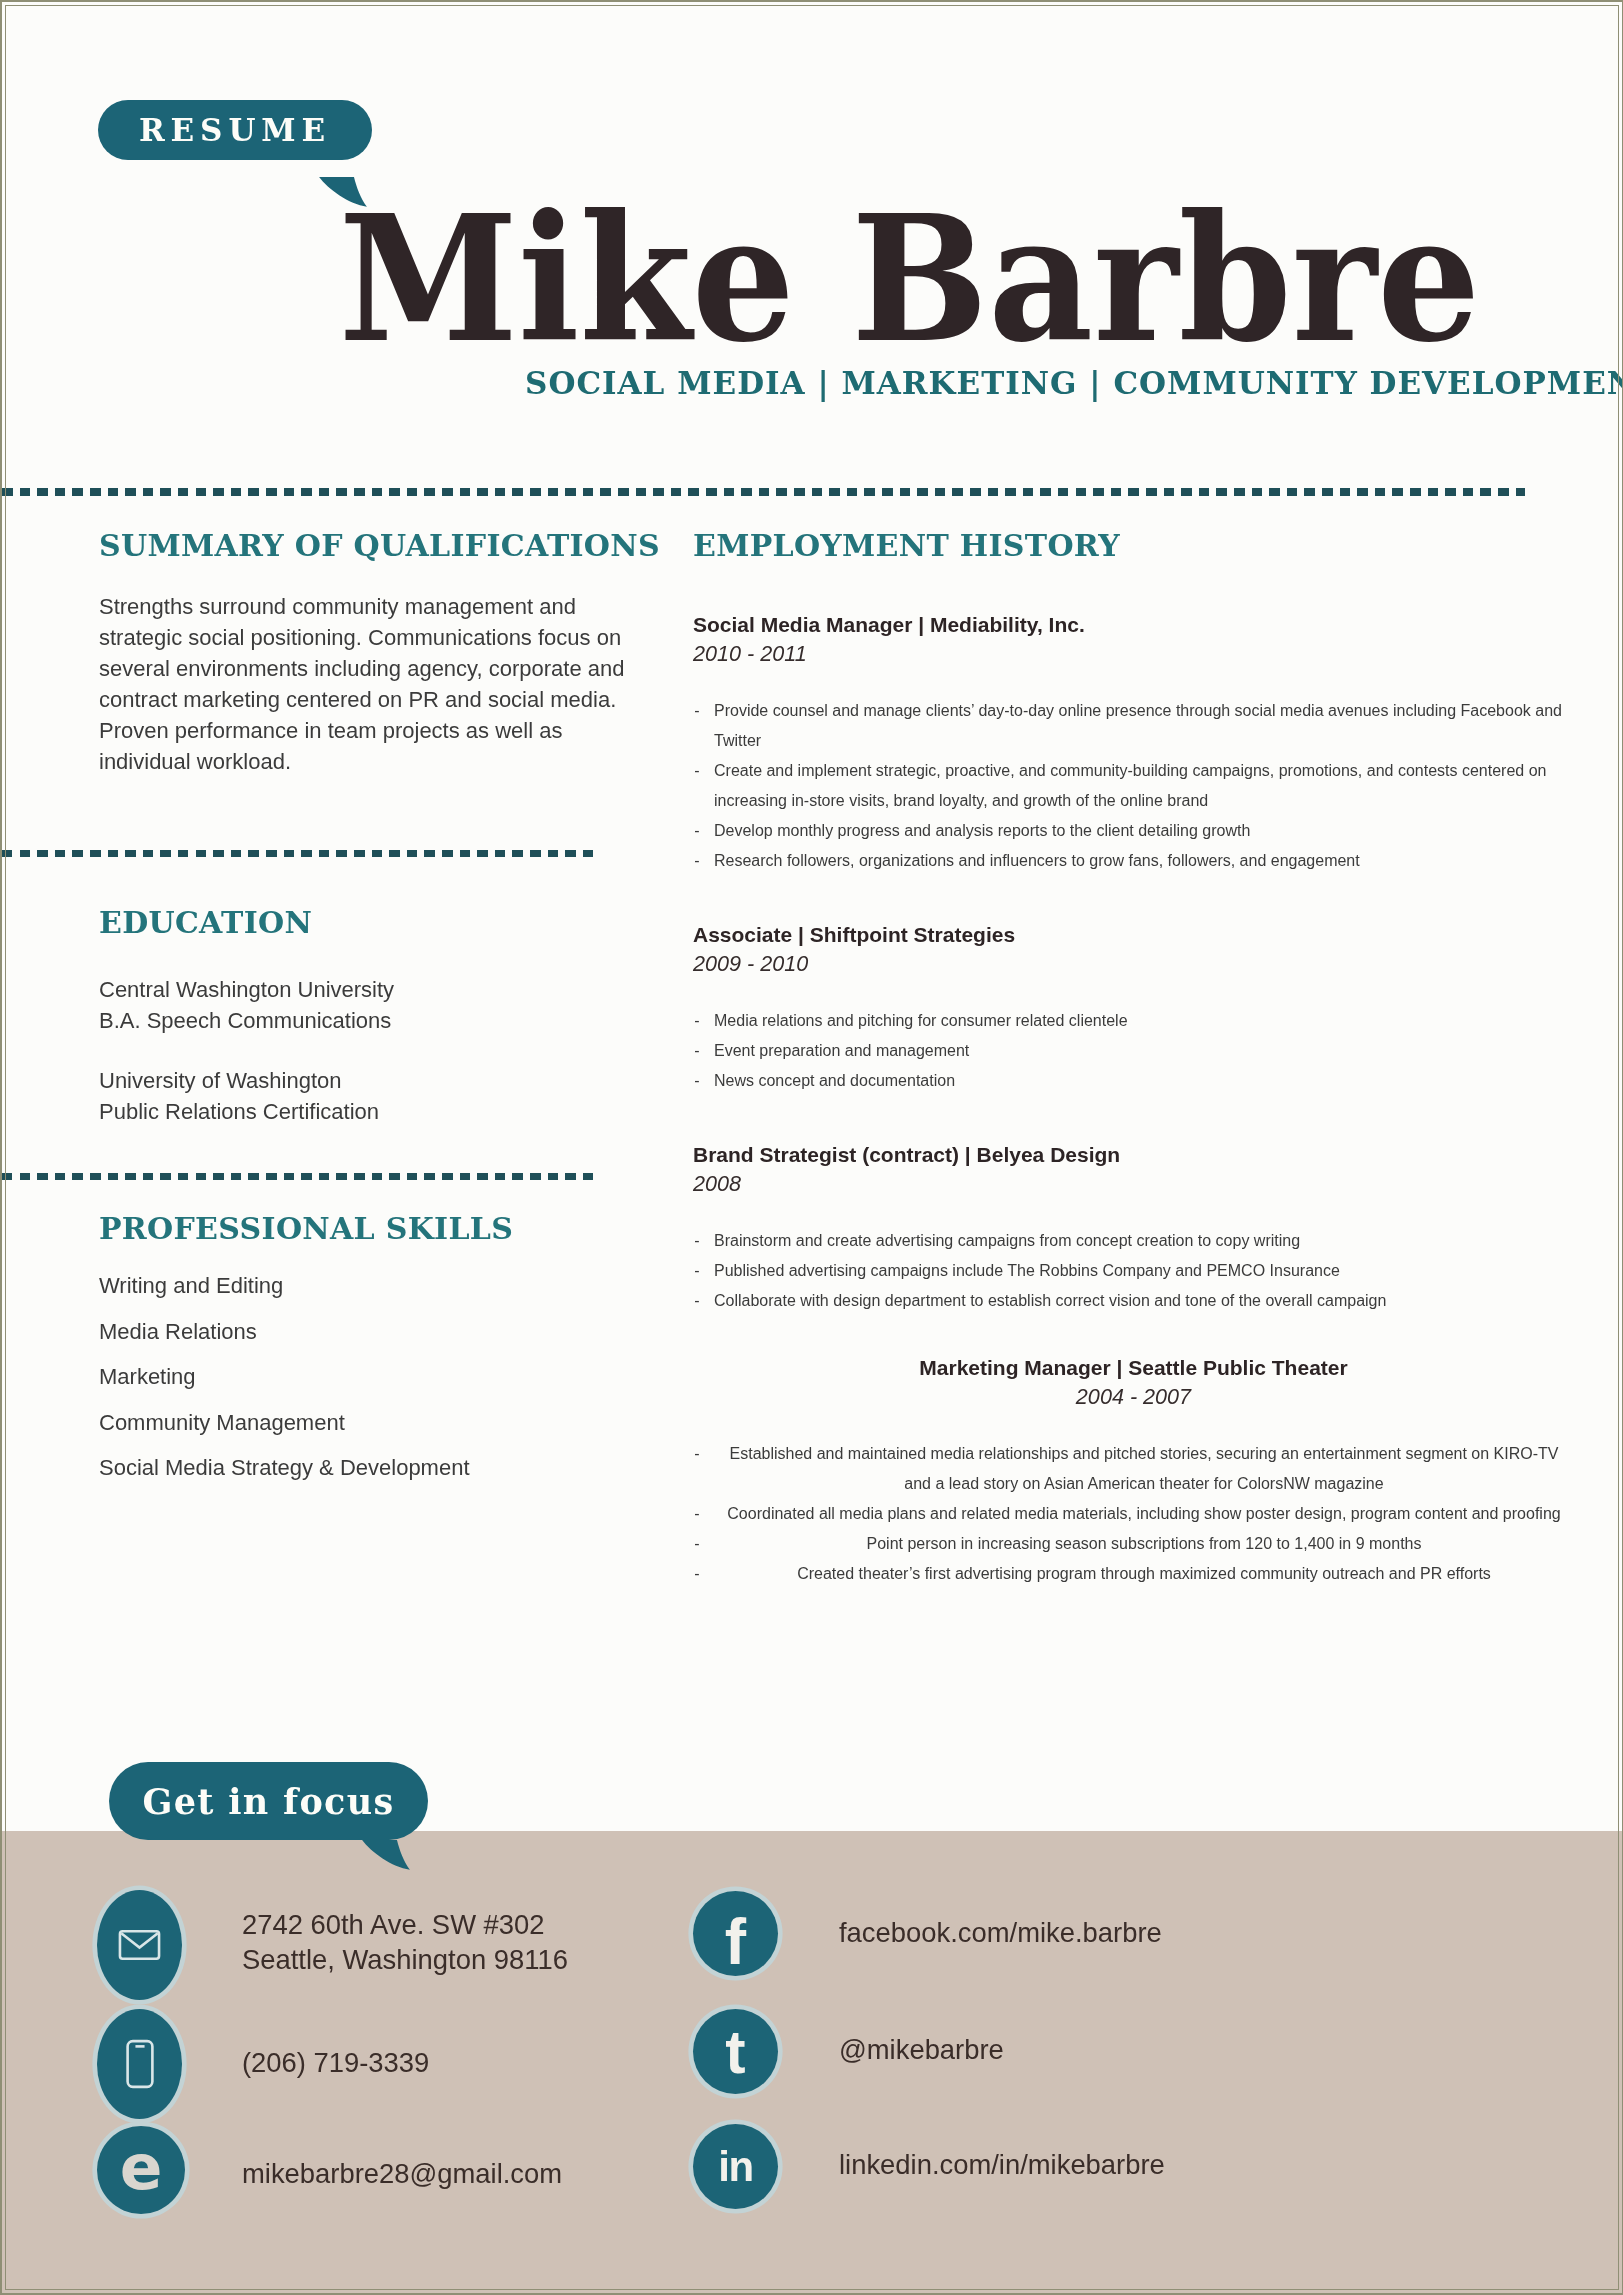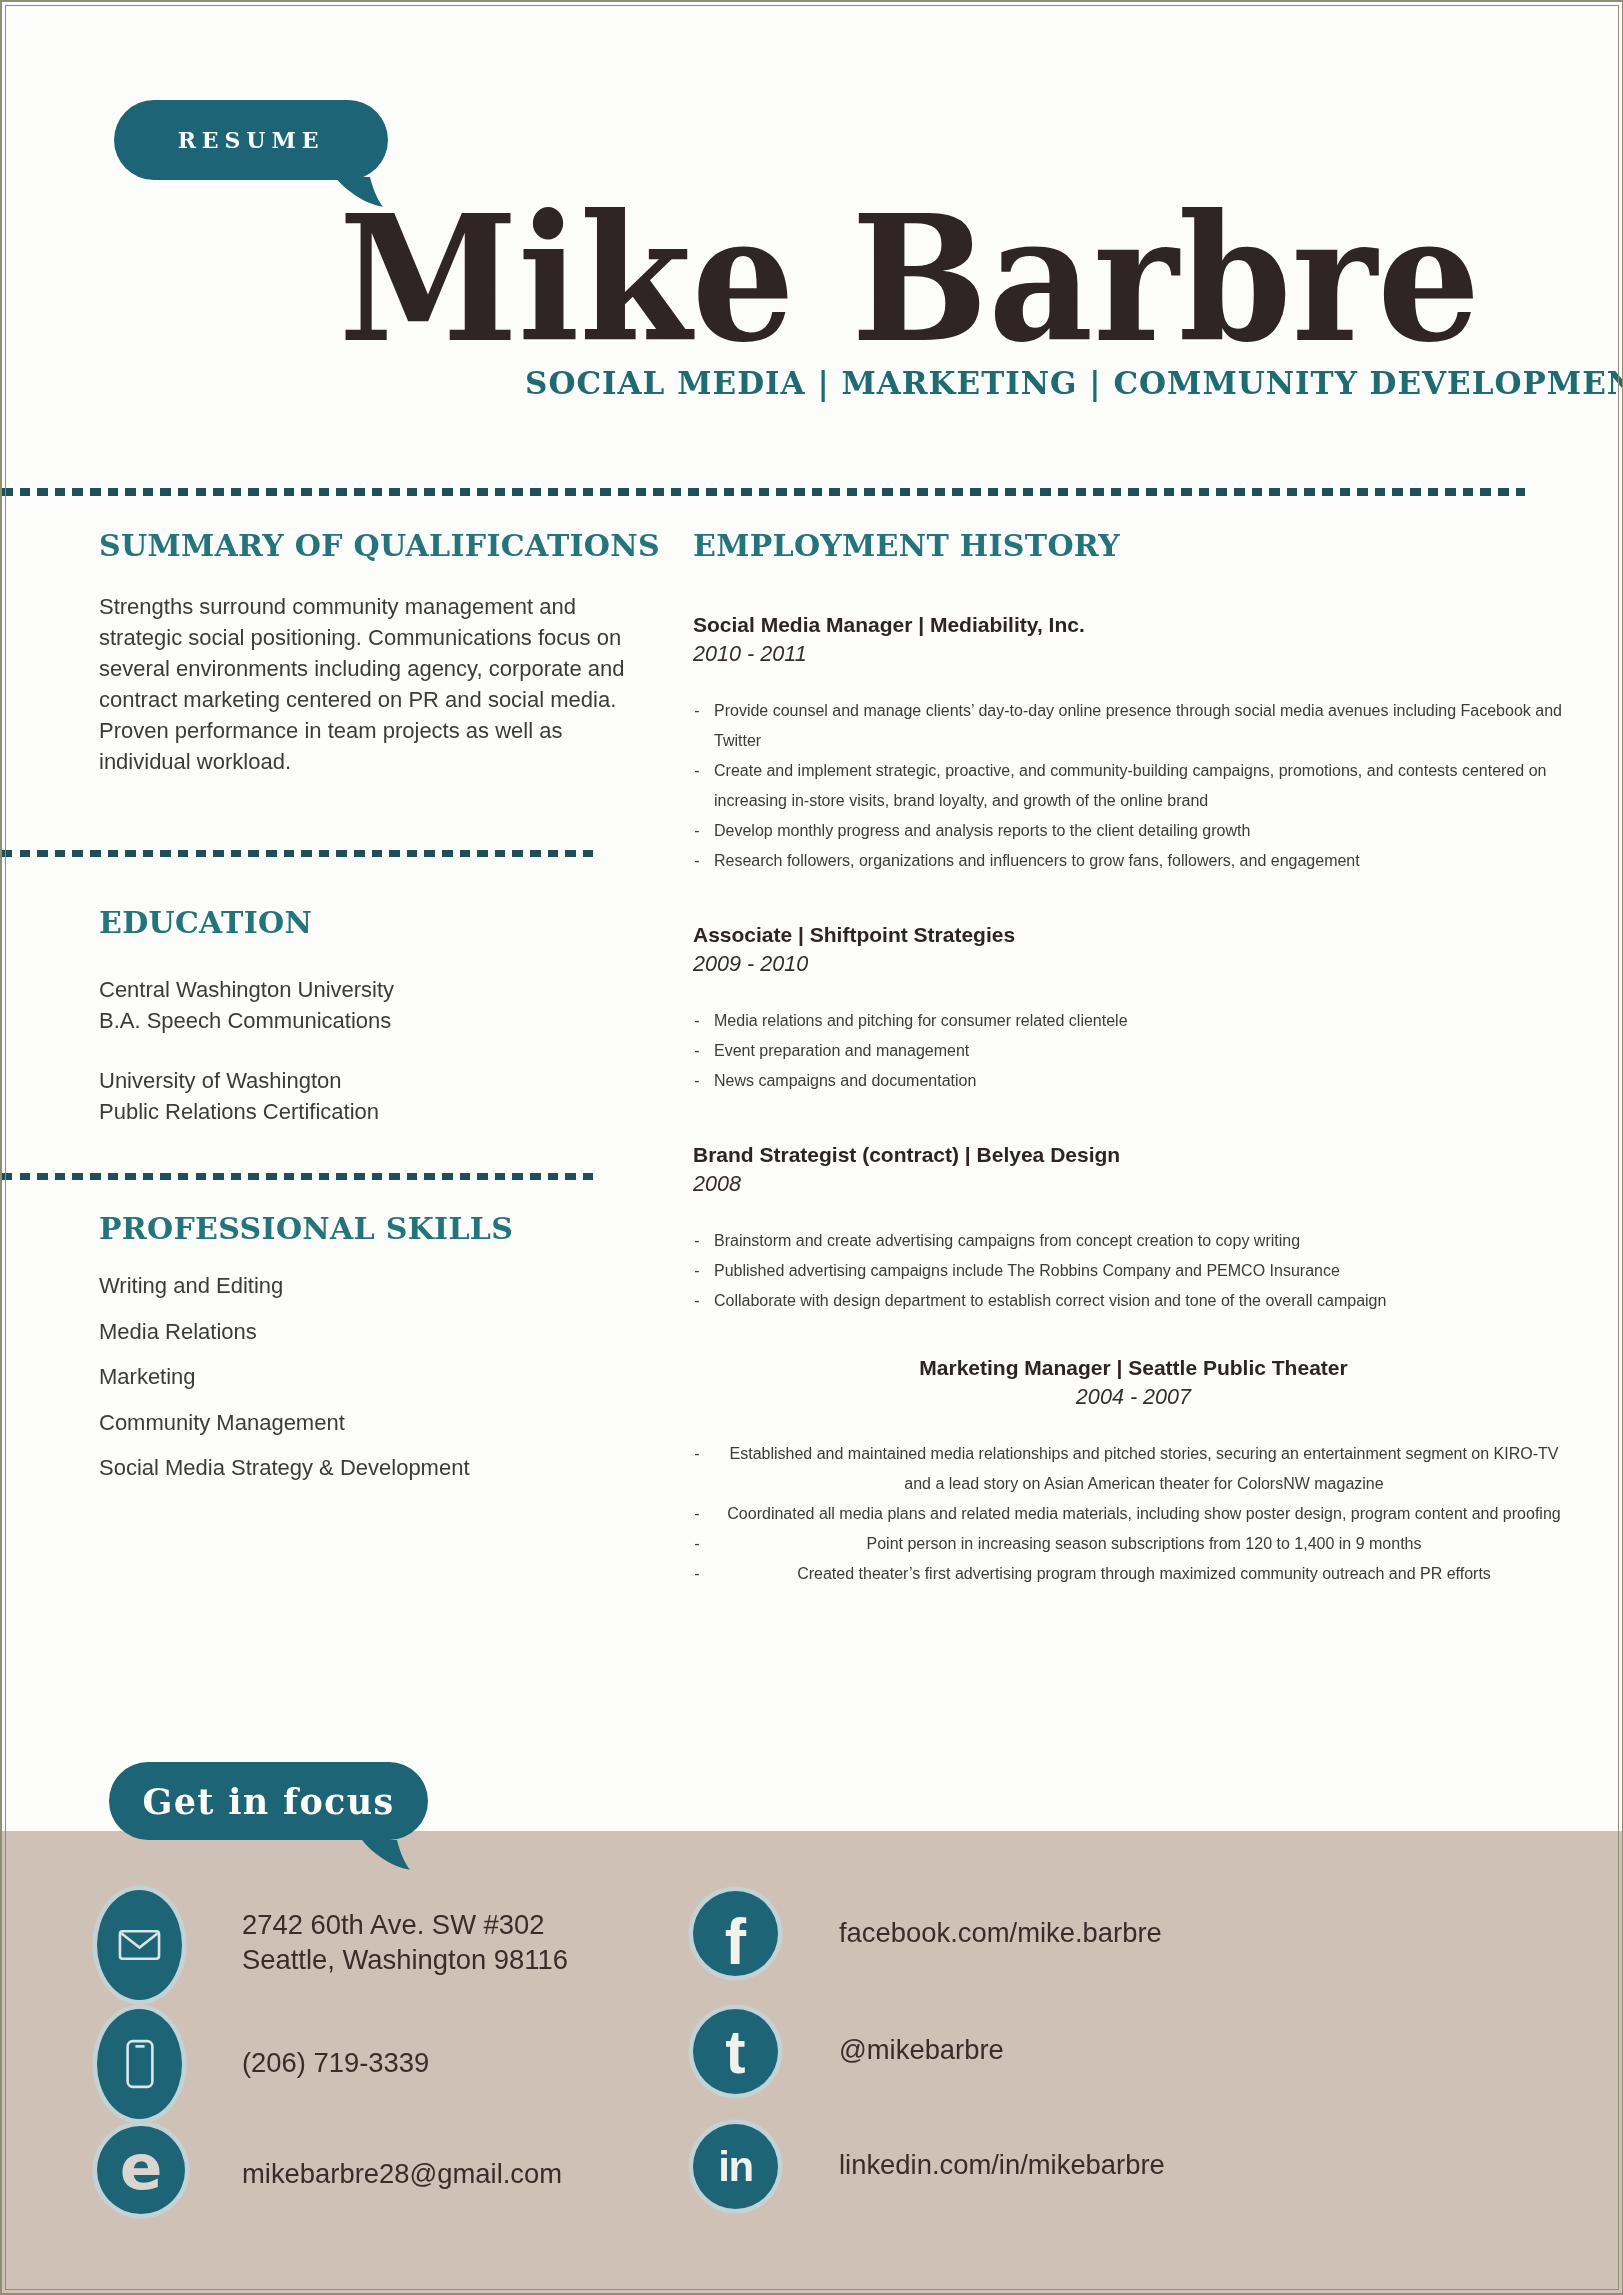--- a/index.html
+++ b/index.html
@@ -36,22 +36,22 @@
     position:absolute;
     background:var(--teal);
     color:#fdfdf8;
     display:flex;align-items:center;justify-content:center;
     font-family:"DejaVu Serif","Liberation Serif",serif;
     font-weight:bold;
     z-index:20;
   }
   .bubble .tail{position:absolute;}
   #badge-resume{
-    left:112px;top:98px;width:274px;height:80px;border-radius:40px;
-    font-size:22px;letter-spacing:5.9px;
+    left:96px;top:98px;width:274px;height:60px;border-radius:40px;
+    font-size:31px;letter-spacing:5.9px;
   }
   #badge-resume .tail{left:221px;top:77px;}
   #badge-touch{
     left:107px;top:1760px;width:319px;height:78px;border-radius:39px;
     font-size:35px;letter-spacing:1.3px;
   }
   #badge-touch .tail{left:253px;top:76px;}
   
   #name{
     position:absolute;left:261px;top:189px;width:1293px;
@@ -213,21 +213,21 @@
         <li>Research followers, organizations and influencers to grow fans, followers, and engagement</li>
       </ul>
     </div>
 
     <div class="job">
       <div class="job-title">Associate  |  Shiftpoint Strategies</div>
       <div class="job-dates">2009 - 2010</div>
       <ul>
         <li>Media relations and pitching for consumer related clientele</li>
         <li>Event preparation and management</li>
-        <li>News campaigns and documentation</li>
+        <li>News concept and documentation</li>
       </ul>
     </div>
 
     <div class="job">
       <div class="job-title">Brand Strategist (contract)  |  Belyea Design</div>
       <div class="job-dates">2008</div>
       <ul>
         <li>Brainstorm and create advertising campaigns from concept creation to copy writing</li>
         <li>Published advertising campaigns include The Robbins Company and PEMCO Insurance</li>
         <li>Collaborate with design department to establish correct vision and tone of the overall campaign</li>

